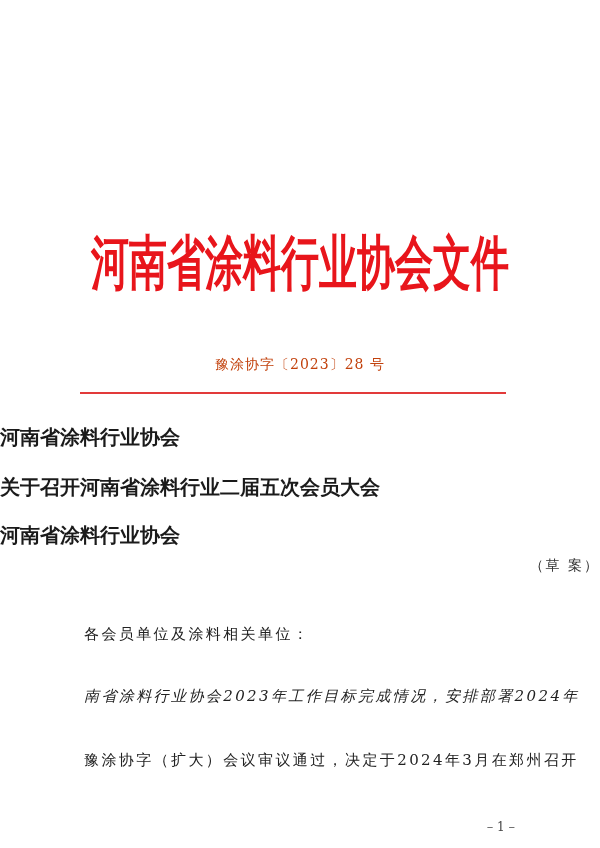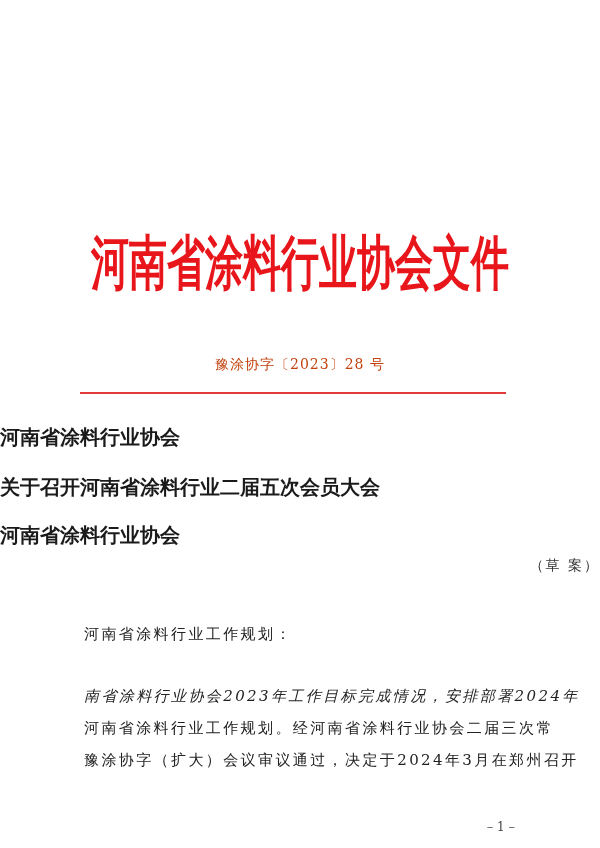--- a/index.html
+++ b/index.html
@@ -113,21 +113,20 @@
   <div class="doc-no">豫涂协字〔2023〕28 号</div>
 
   <div class="red-rule"></div>
 
   <div class="title-line t1">河南省涂料行业协会</div>
   <div class="title-line t2">关于召开河南省涂料行业二届五次会员大会</div>
   <div class="title-line t3">河南省涂料行业协会</div>
 
   <div class="draft">（草 案）</div>
 
-  <div class="body-text salutation">河南省涂料行业工作规划：</div>
+  <div class="body-text salutation">各会员单位及涂料相关单位：</div>
 
   <div class="body-text p2">南省涂料行业协会2023年工作目标完成情况，安排部署2024年</div>
-  <div class="body-text p3">河南省涂料行业工作规划。经河南省涂料行业协会二届三次常</div>
   <div class="body-text p4">豫涂协字（扩大）会议审议通过，决定于2024年3月在郑州召开</div>
 
   <div class="page-num">－1－</div>
 
 </div>
 
 </body></html>

